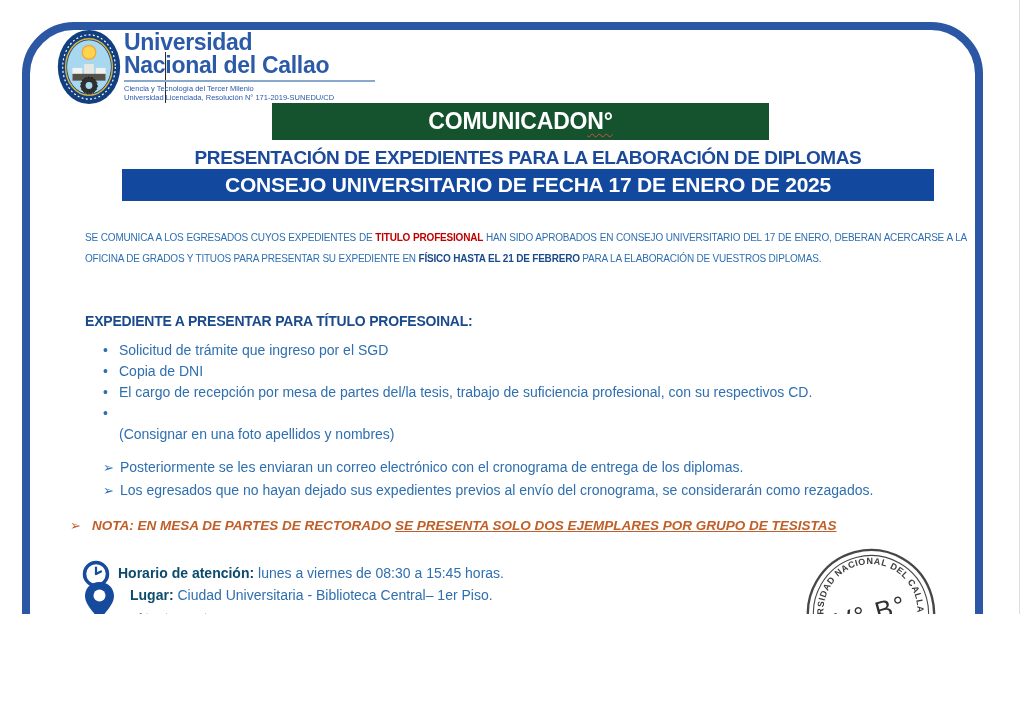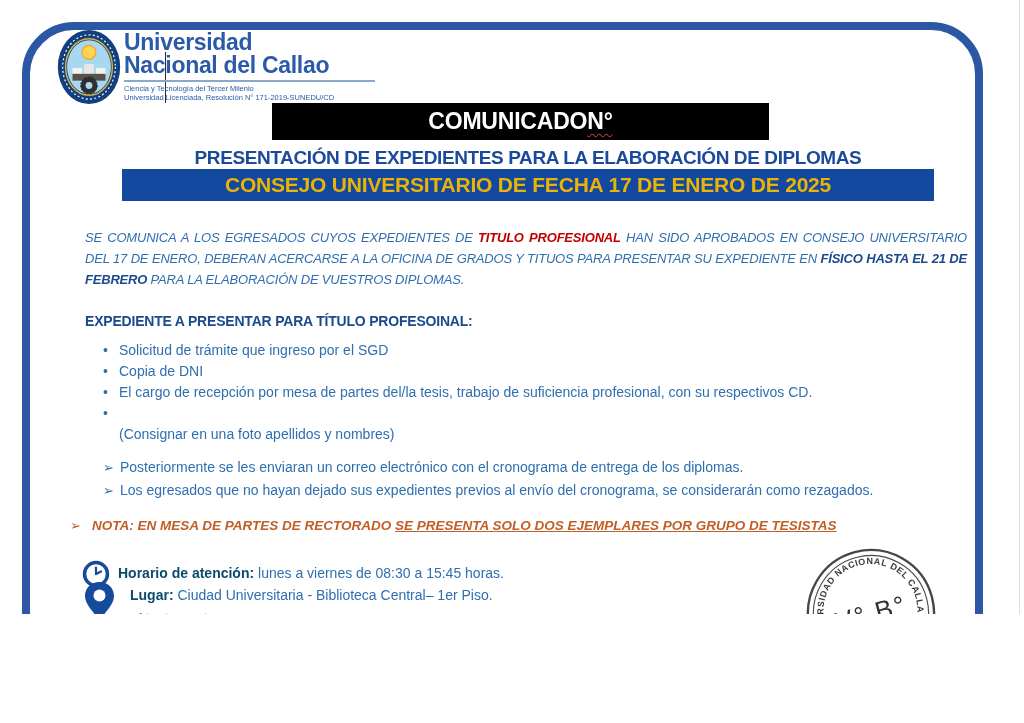--- a/index.html
+++ b/index.html
@@ -11,34 +11,34 @@
   .cursor-line{position:absolute;left:165px;top:52px;width:1px;height:51px;background:#2a2a2a;}
 
   
   .seal{position:absolute;left:56px;top:29px;width:66px;height:76px;}
   .uni-name{position:absolute;left:124px;top:31px;color:#2b5aa8;font-weight:bold;
             font-size:23px;line-height:23px;letter-spacing:-0.3px;}
   .uni-underline{position:absolute;left:124px;top:80px;width:251px;height:2px;background:#8aa7cc;}
   .uni-tagline{position:absolute;left:124px;top:84px;color:#2b5aa8;font-size:7.5px;line-height:9px;}
 
   
-  .banner1{position:absolute;left:272px;top:103px;width:497px;height:37px;background:#000000;
+  .banner1{position:absolute;left:272px;top:103px;width:497px;height:37px;background:#14532d;
            color:#fff;font-weight:bold;font-size:23px;display:flex;align-items:center;justify-content:center;
            letter-spacing:-0.2px;}
   .squiggle{text-decoration:underline;text-decoration-style:wavy;text-decoration-color:#e04a3f;
             text-decoration-thickness:1px;text-underline-offset:4px;}
   .subtitle{position:absolute;left:122px;top:147px;width:812px;text-align:center;color:#1b4a9c;
             font-weight:bold;font-size:19px;letter-spacing:-0.4px;}
   .banner2{position:absolute;left:122px;top:169px;width:812px;height:32px;background:#12489e;
-           color:#eab308;font-weight:bold;font-size:21px;display:flex;align-items:center;justify-content:center;
+           color:#ffffff;font-weight:bold;font-size:21px;display:flex;align-items:center;justify-content:center;
            letter-spacing:-0.2px;}
 
   
-  .para{position:absolute;left:85px;top:227px;width:882px;color:#2f6fb0;font-size:13px;
-        line-height:21px;text-align:justify;letter-spacing:-0.2px;font-style:italic;}
+  .para{position:absolute;left:85px;top:227px;width:882px;color:#2f6fb0;font-size:10px;
+        line-height:21px;text-align:justify;letter-spacing:-0.2px;}
   .para .red{color:#c00000;font-weight:bold;}
   .para .darkbold{color:#1b4a8c;font-weight:bold;}
   .req-heading{position:absolute;left:85px;top:313px;color:#1b4a8c;font-weight:bold;font-size:14px;letter-spacing:-0.2px;}
   .list{position:absolute;left:103px;top:340px;width:870px;color:#2f6fb0;font-size:14px;line-height:21px;}
   .b-row{display:flex;}
   .b-row .dot{width:16px;flex:0 0 16px;}
   .b-row .spacer{width:16px;flex:0 0 16px;}
   .arrows{position:absolute;left:103px;top:456px;width:870px;color:#2f6fb0;font-size:14px;line-height:23px;}
   .a-row{display:flex;}
   .a-row .arr{flex:0 0 17px;font-family:"DejaVu Sans",sans-serif;font-size:13px;}

